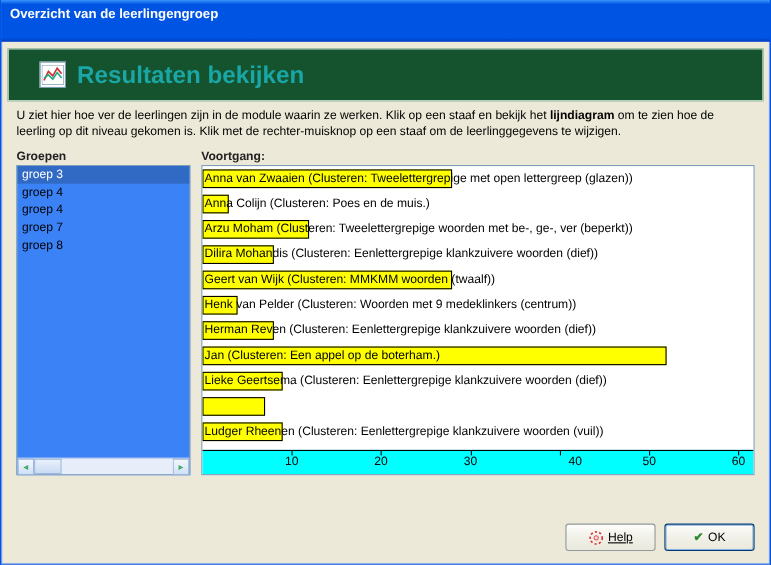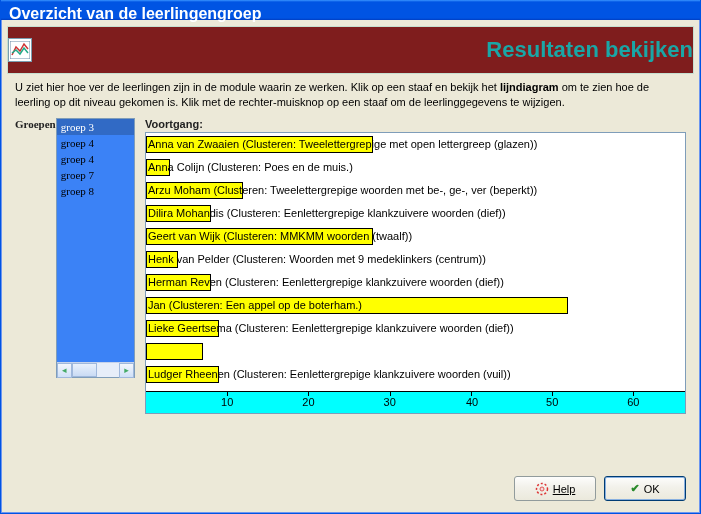--- a/index.html
+++ b/index.html
@@ -1,26 +1,26 @@
 <!DOCTYPE html>
 <html><head>
 <meta charset="utf-8">
 <style>
 * { box-sizing: border-box; margin: 0; padding: 0; }
 body { font-family: Tahoma, Arial, sans-serif; font-size: 11px; background: #ece9d8; }
 .window { width: 701px; height: 514px; background: #ece9d8; border: 1px solid #0054e3; border-top: none; box-shadow: 0 0 0 1px #6d96f0 inset; position: relative; }
-.titlebar { height: 20px; background: linear-gradient(to bottom, #3a95ff 0%, #0054e3 10%, #0054e3 90%, #003dc0 100%); color: #fff; font-weight: bold; font-size: 16px; padding: 5px 8px; }
-.header { background: #7f1d1d; border: 1px solid #c5dfd0; margin: 6px; padding: 10px 0; display: flex; align-items: center; gap: 10px; justify-content: space-between; }
+.titlebar { height: 38px; background: linear-gradient(to bottom, #3a95ff 0%, #0054e3 10%, #0054e3 90%, #003dc0 100%); color: #fff; font-weight: bold; font-size: 12px; padding: 5px 8px; }
+.header { background: #14532d; border: 1px solid #c5dfd0; margin: 6px; padding: 10px 28px; display: flex; align-items: center; gap: 10px; }
 .header-icon { width: 24px; height: 24px; border: 1px solid #7a9db0; display: flex; align-items: center; justify-content: center; background: #fff; }
 .header-title { color: #1aa6a6; font-size: 22px; font-weight: bold; }
 .intro { margin: 6px 14px 8px 14px; font-size: 11px; line-height: 1.35; color: #000; }
 .intro b { font-weight: bold; }
 .content { display: flex; gap: 10px; margin: 0 14px; }
 .col-label { font-weight: bold; margin-bottom: 2px; font-size: 11px; color: #222; }
-.groups-col { width: 120px; display: flex; flex-direction: row; font-family: Liberation Serif, serif; }
+.groups-col { width: 158px; display: flex; flex-direction: column; }
 .groups-list { border: 1px solid #7f9db9; background: #3b82f6; flex: 1; position: relative; height: 260px; }
 .group-item { padding: 2px 4px; font-size: 11px; cursor: pointer; }
 .group-item.selected { background: #316ac5; color: #fff; }
 .scroll-stub { position: absolute; bottom: 0; left: 0; right: 0; height: 15px; background: linear-gradient(to bottom, #eef3fb, #d6e4f7); border-top: 1px solid #c6d3eb; display: flex; justify-content: space-between; }
 .scroll-btn { width: 15px; height: 15px; background: linear-gradient(to bottom, #f3f7fd, #cfe0f7); border: 1px solid #9fb8dc; display:flex; align-items:center; justify-content:center; font-size:9px; color:#4a6; }
 .scroll-track { flex:1; background:#e7eef9; position:relative; }
 .scroll-thumb { position:absolute; left:0; top:0; height:100%; width:25px; background:linear-gradient(to bottom,#e9f1fc,#c9dbf4); border:1px solid #9fb8dc; }
 .progress-col { flex: 1; display: flex; flex-direction: column; }
 .chart-wrap { border: 1px solid #7f9db9; background: #fff; height: 282px; position: relative; overflow: hidden; }
 .bars-area { position: absolute; left: 0; top: 0; right: 0; bottom: 22px; }
@@ -128,21 +128,21 @@
             </div>
           </div>
         <div class="axis-area" id="axis-area" style="background: rgb(0, 255, 255);">
             <div class="axis-tick" style="left: 81.2308px;"></div>
             <div class="axis-label" style="left: 81.2308px;">10</div>
             <div class="axis-tick" style="left: 162.462px;"></div>
             <div class="axis-label" style="left: 162.462px;">20</div>
             <div class="axis-tick" style="left: 243.692px;"></div>
             <div class="axis-label" style="left: 243.692px;">30</div>
             <div class="axis-tick" style="left: 324.923px;"></div>
-            <div class="axis-label" style="left: 326px;">40</div>
+            <div class="axis-label" style="left: 339px;">40</div>
             <div class="axis-tick" style="left: 406.154px;"></div>
             <div class="axis-label" style="left: 406.154px;">50</div>
             <div class="axis-tick" style="left: 487.385px;"></div>
             <div class="axis-label" style="left: 487.385px;">60</div>
           </div>
       </div>
     </div>
   </div>
 
   <div class="buttons">

